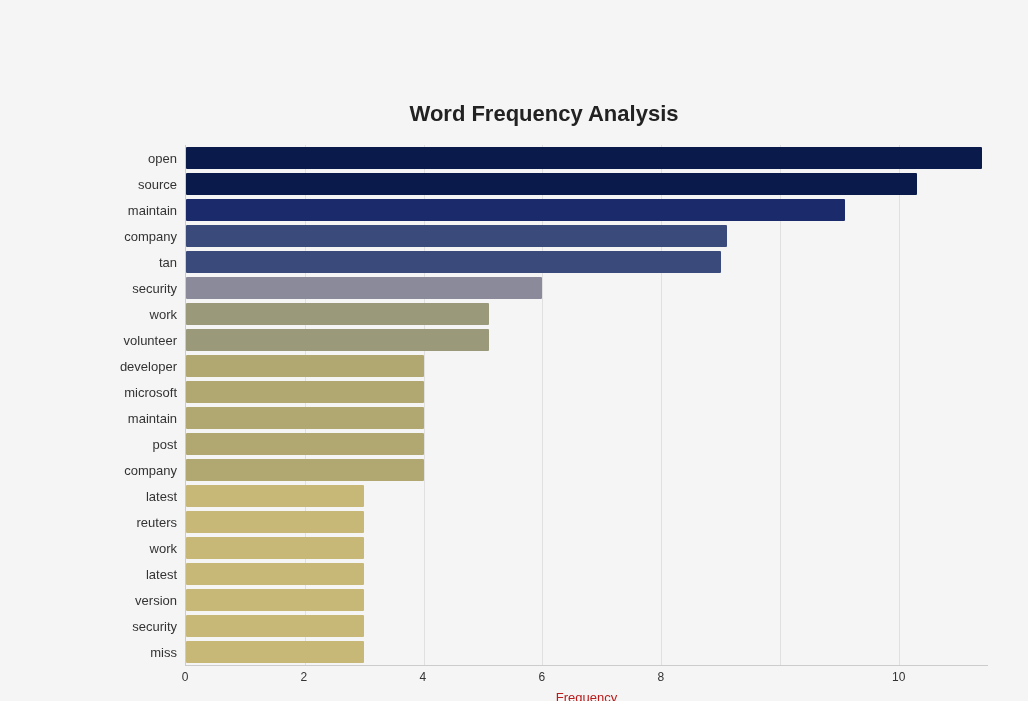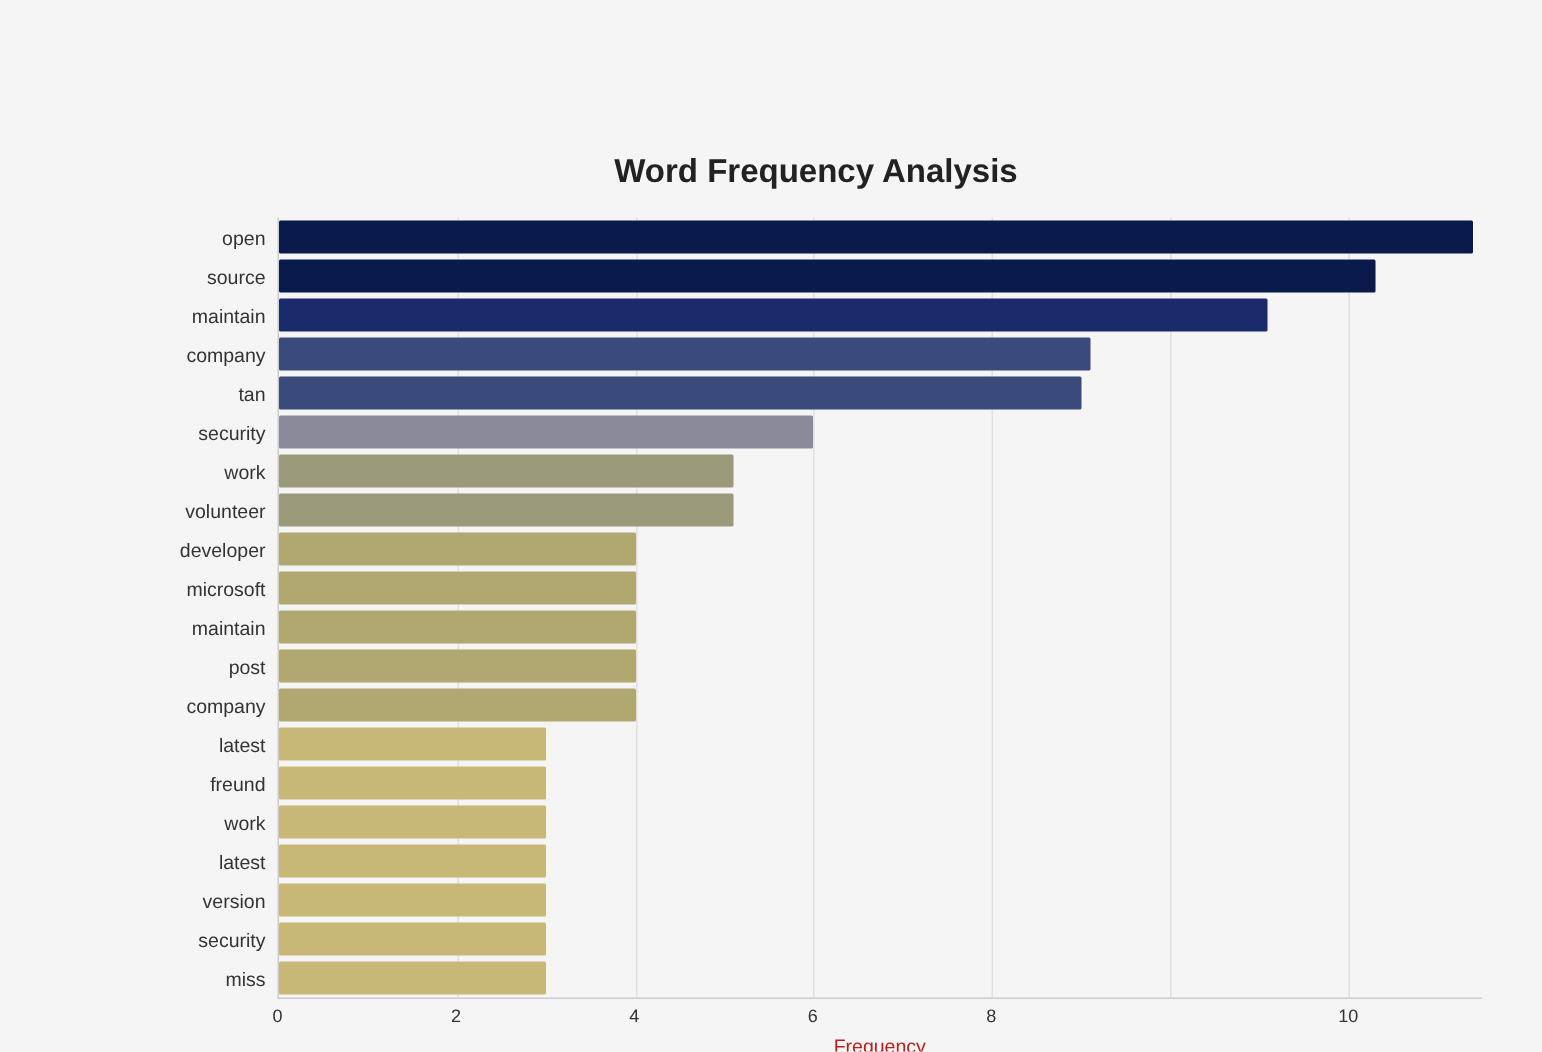--- a/index.html
+++ b/index.html
@@ -122,21 +122,21 @@
           <div class="y-label">tan</div>
           <div class="y-label">security</div>
           <div class="y-label">work</div>
           <div class="y-label">volunteer</div>
           <div class="y-label">developer</div>
           <div class="y-label">microsoft</div>
           <div class="y-label">maintain</div>
           <div class="y-label">post</div>
           <div class="y-label">company</div>
           <div class="y-label">latest</div>
-          <div class="y-label">freund</div>
+          <div class="y-label">reuters</div>
           <div class="y-label">work</div>
           <div class="y-label">latest</div>
           <div class="y-label">version</div>
           <div class="y-label">security</div>
           <div class="y-label">miss</div>
         </div>
       <div class="bars-grid" id="bars-grid-container">
         <div class="grid-lines" id="grid-lines-container">
             <div class="grid-line" style="left: 14.8148%;"></div>
             <div class="grid-line" style="left: 29.6296%;"></div>

